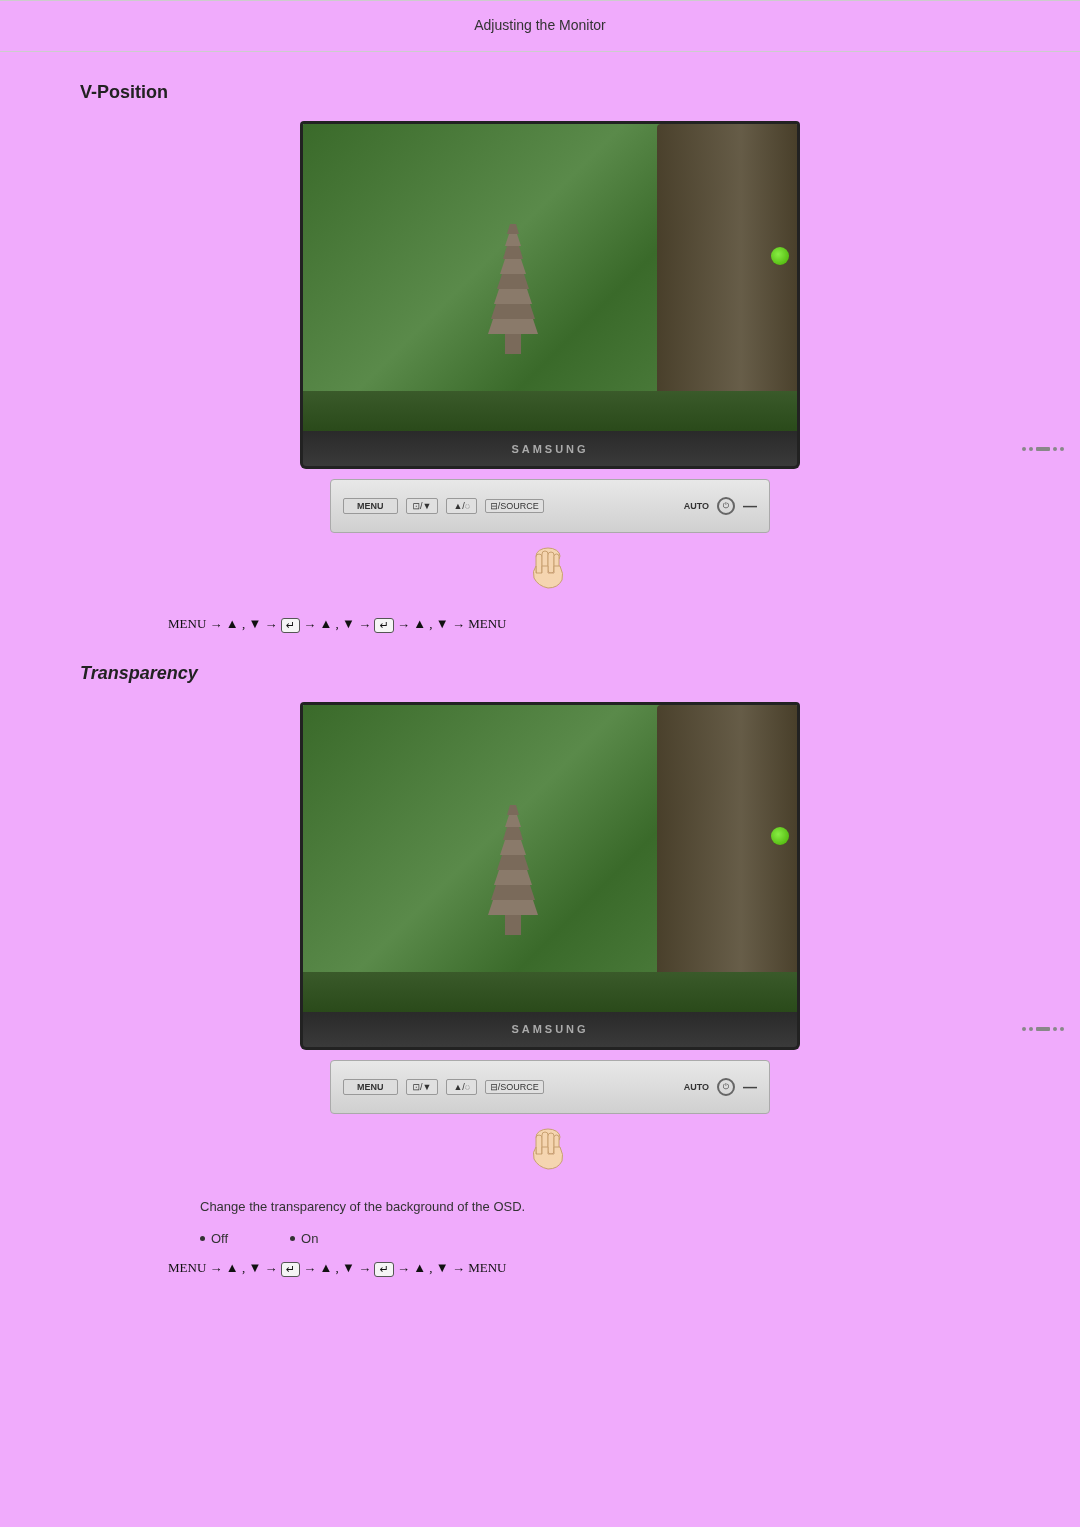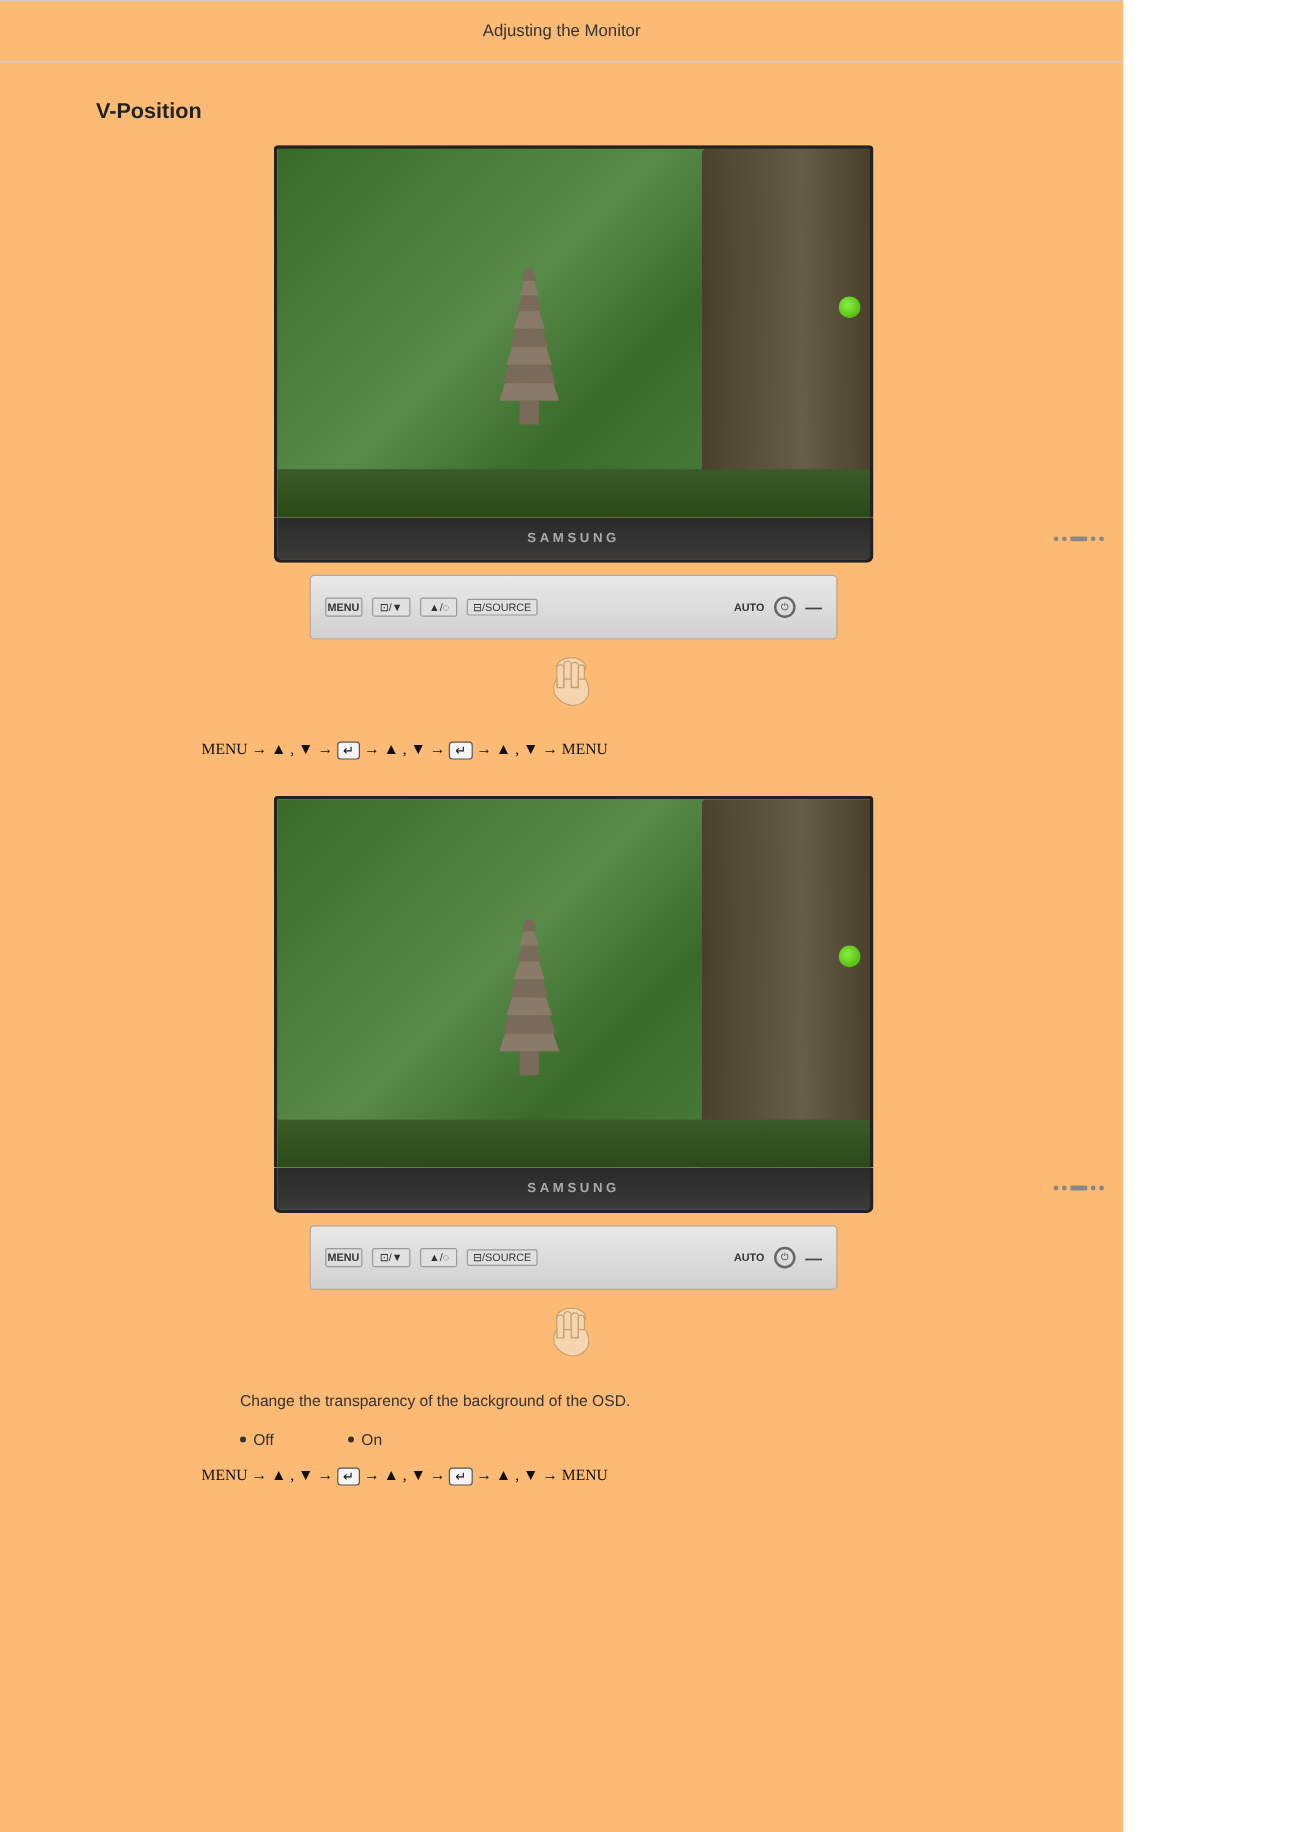--- a/index.html
+++ b/index.html
@@ -5,23 +5,23 @@
     * { margin: 0; padding: 0; box-sizing: border-box; }
     body {
       font-family: Arial, sans-serif;
       background: #fff;
       width: 1080px;
       min-height: 1527px;
       position: relative;
     }
 
     .page-container {
-      width: 936px;
+      width: 1080px;
       min-height: 1527px;
-      background: #fdba74;
+      background: #f0abfc;
       position: relative;
     }
 
     
     .top-border {
       width: 100%;
       border-top: 1px solid #ccc;
       margin-bottom: 6px;
     }
 
@@ -153,21 +153,21 @@
       padding: 0 12px;
       gap: 8px;
       position: relative;
     }
 
     .cp-menu {
       font-size: 9px;
       font-weight: bold;
       color: #333;
       border: 1px solid #999;
-      padding: 2px 1px;
+      padding: 2px 13px;
       border-radius: 2px;
       background: #ddd;
       white-space: nowrap;
     }
 
     .cp-btn {
       font-size: 9px;
       color: #333;
       border: 1px solid #999;
       padding: 2px 6px;
@@ -382,20 +382,21 @@
         <rect x="44" y="18" width="5" height="19" rx="2.5" fill="#f5d5b0" stroke="#c8a070" stroke-width="1"></rect>
         <path d="M26 30 Q22 35 24 42 Q28 50 38 52 Q48 52 52 44 Q54 38 50 30 L44 30 L44 37 L38 37 L38 30 L32 30 L32 37 L26 37 Z" fill="#f5d5b0" stroke="#c8a070" stroke-width="1"></path>
       </svg>
     </div>
 
 
     <div class="menu-sequence">
       MENU → ▲ , ▼ → <span class="kbd-box">↵</span> → ▲ , ▼ → <span class="kbd-box">↵</span> → ▲ , ▼ → MENU
     </div>
 
+    <div class="section-heading-italic">Transparency</div>
 
     <div class="monitor-wrapper">
       <div class="monitor-img">
         <div class="monitor-screen">
           <div class="nature-scene">
             <div style="position:absolute;top:0;left:0;right:0;height:80px;background:linear-gradient(180deg,#7ab0d0 0%,#5a9a5a 100%);opacity:0.5;"></div>
             <div style="position:absolute;left:0;top:0;right:0;bottom:0;background:linear-gradient(135deg,#3a6a2a 0%,#4a7a3a 20%,#5a8a4a 40%,#3a6a2a 60%,#4a7a3a 80%,#5a8a4a 100%);"></div>
             <svg style="position:absolute;left:180px;top:30px;" width="60" height="200" viewBox="0 0 60 200">
               <rect x="22" y="180" width="16" height="20" fill="#7a6a5a"></rect>
               <polygon points="5,180 55,180 50,165 10,165" fill="#8a7a6a"></polygon>

